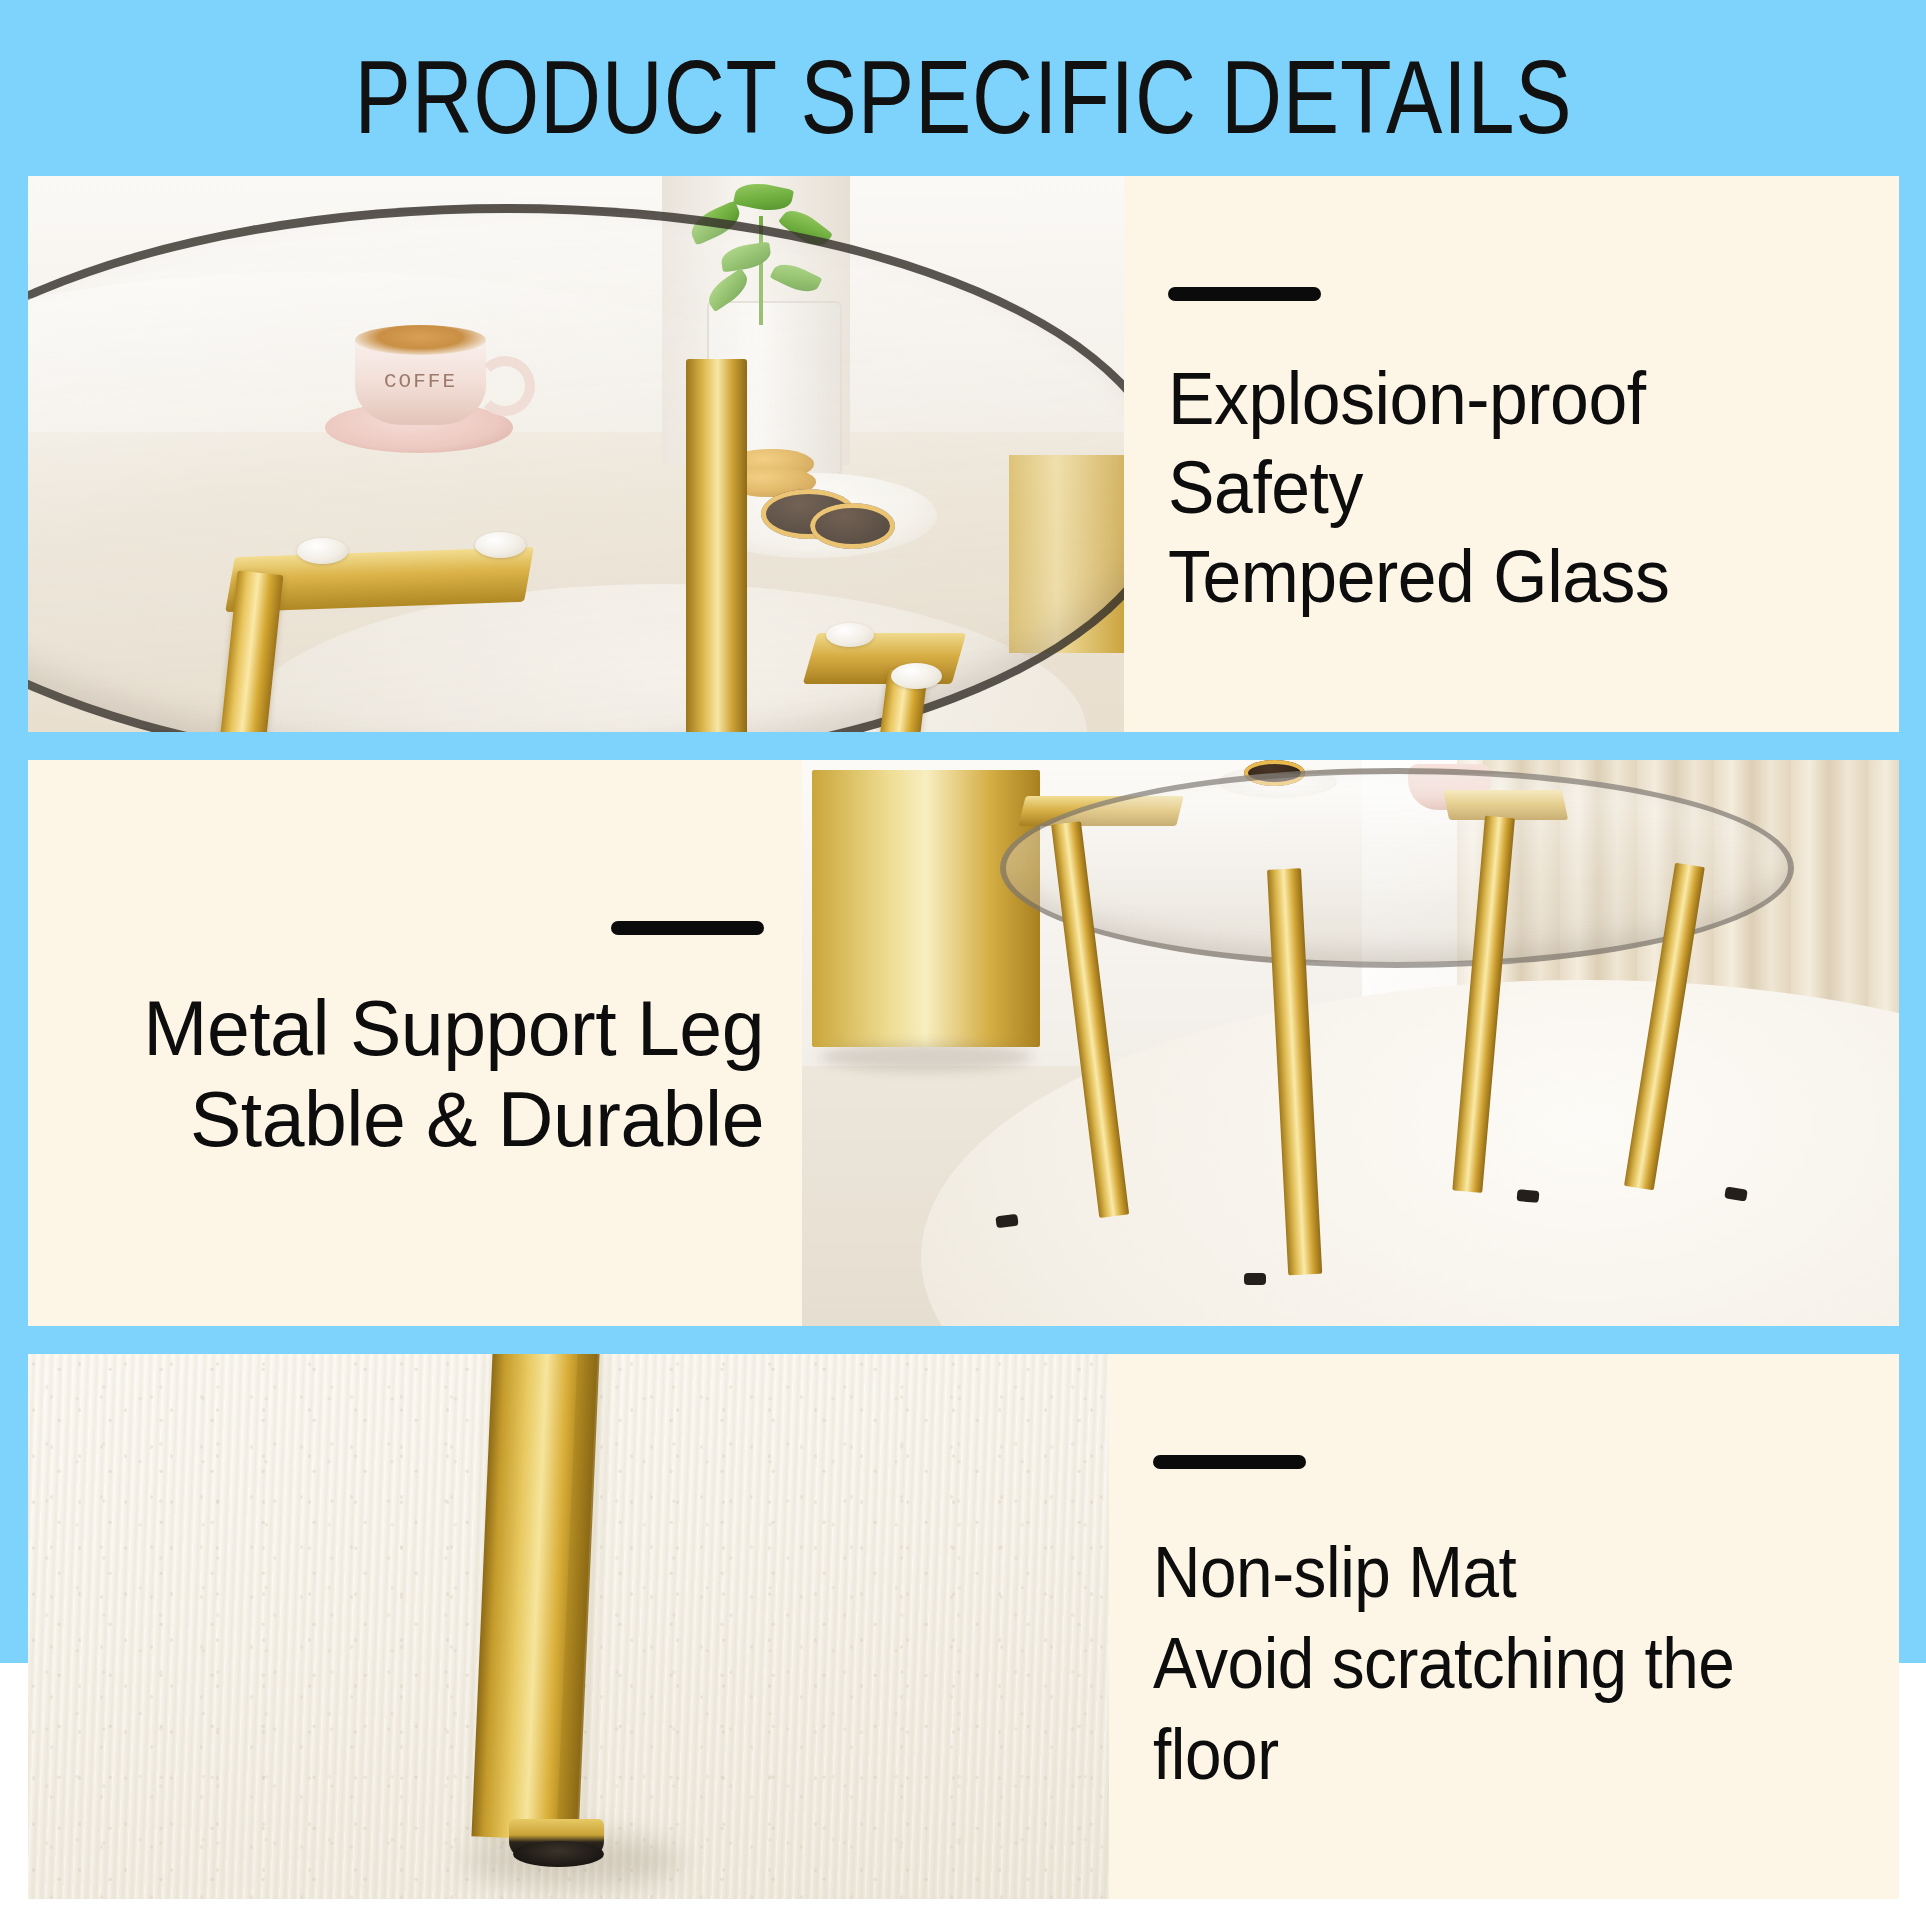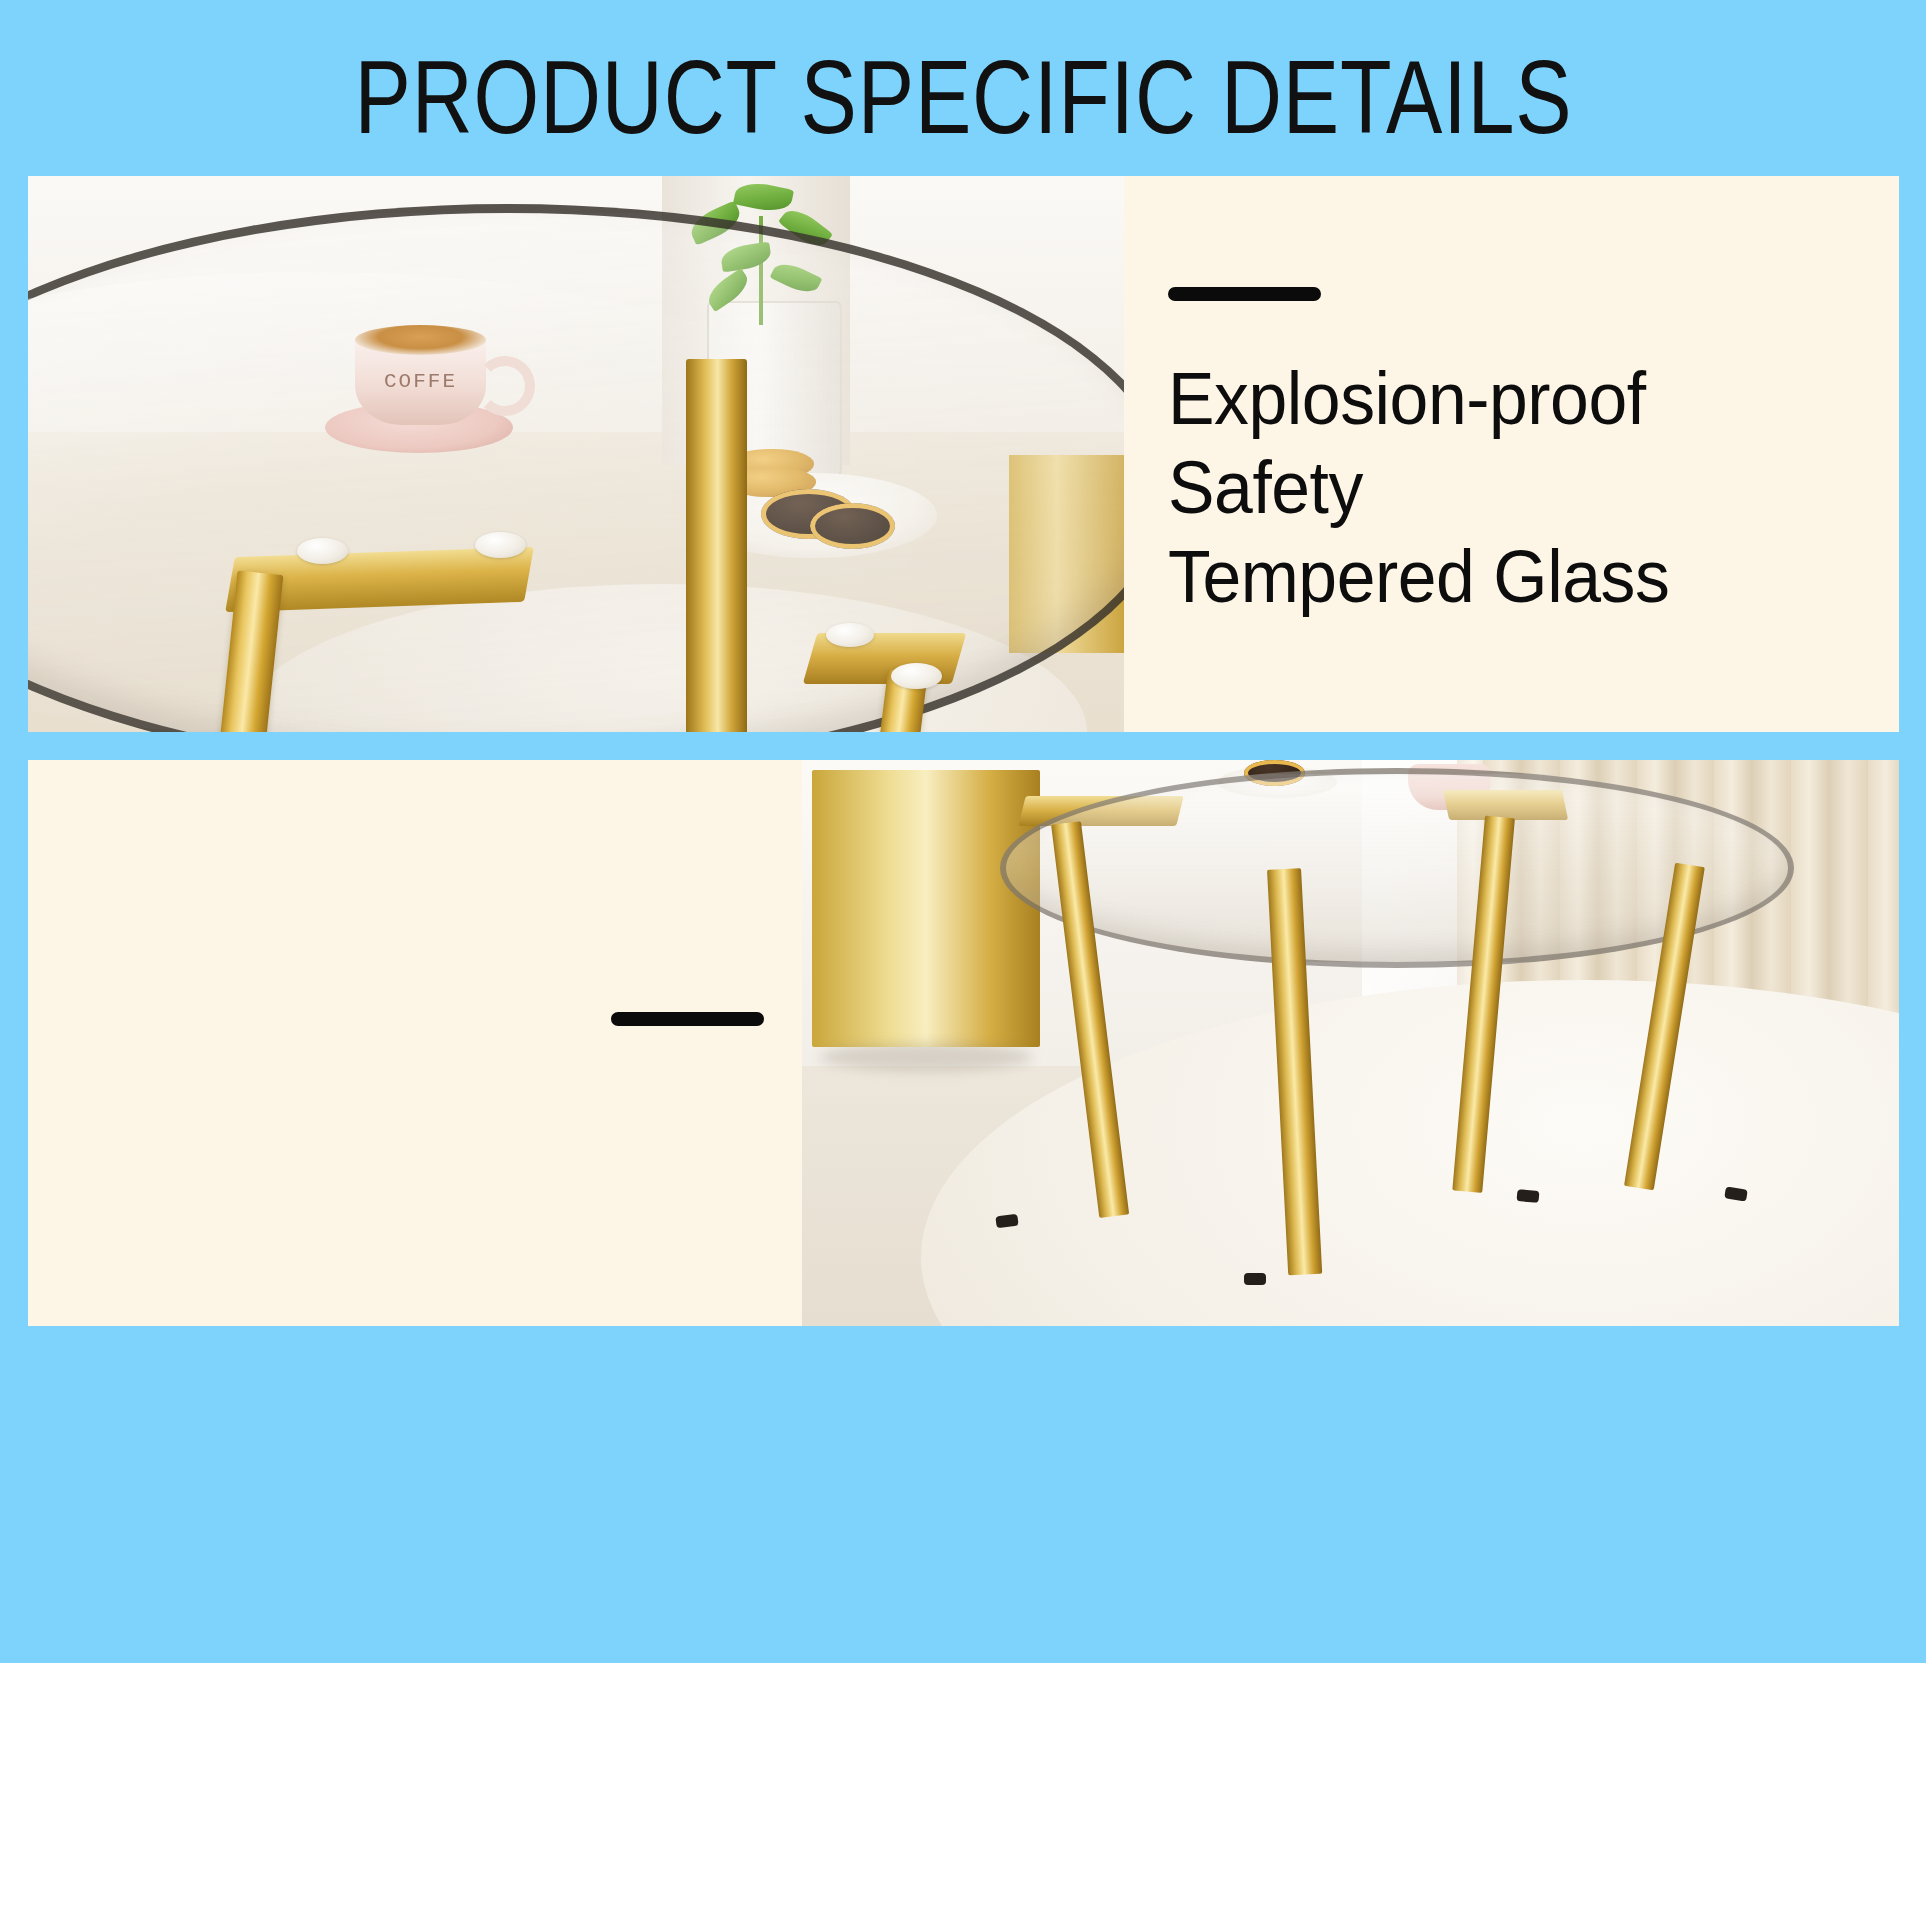--- a/index.html
+++ b/index.html
@@ -465,20 +465,22 @@
       <div class="rule"></div>
       <div class="caption">Explosion-proof Safety
 Tempered Glass</div>
     </div>
   </div>
 
   <div class="panel panel-2">
 
     <div class="copy">
       <div class="rule"></div>
+      <div class="caption">Metal Support Leg
+Stable &amp; Durable</div>
     </div>
 
     <div class="photo">
       <div class="ph2-bg"></div>
       <div class="ph2-wall"></div>
       <div class="ph2-sheer"></div>
       <div class="ph2-curtain2"></div>
       <div class="ph2-curtain"></div>
       <div class="ph2-cabinet"></div>
       <div class="ph2-cabinet-sh"></div>
@@ -497,15 +499,33 @@
       <div class="ph2-leg ph2-lg3"></div>
       <div class="ph2-leg ph2-lg4"></div>
 
       <div class="foot ph2-ft1"></div>
       <div class="foot ph2-ft2"></div>
       <div class="foot ph2-ft3"></div>
       <div class="foot ph2-ft4"></div>
     </div>
   </div>
 
+  <div class="panel panel-3">
+
+    <div class="photo">
+      <div class="ph3-bg"></div>
+      <div class="ph3-noise"></div>
+      <div class="ph3-shadow"></div>
+      <div class="ph3-leg"></div>
+      <div class="ph3-leg-edge"></div>
+      <div class="ph3-foot"></div>
+      <div class="ph3-mat"></div>
+    </div>
+
+    <div class="copy">
+      <div class="rule"></div>
+      <div class="caption">Non-slip Mat
+Avoid scratching the floor</div>
+    </div>
+  </div>
 
 </div>
 
 
 </body></html>

